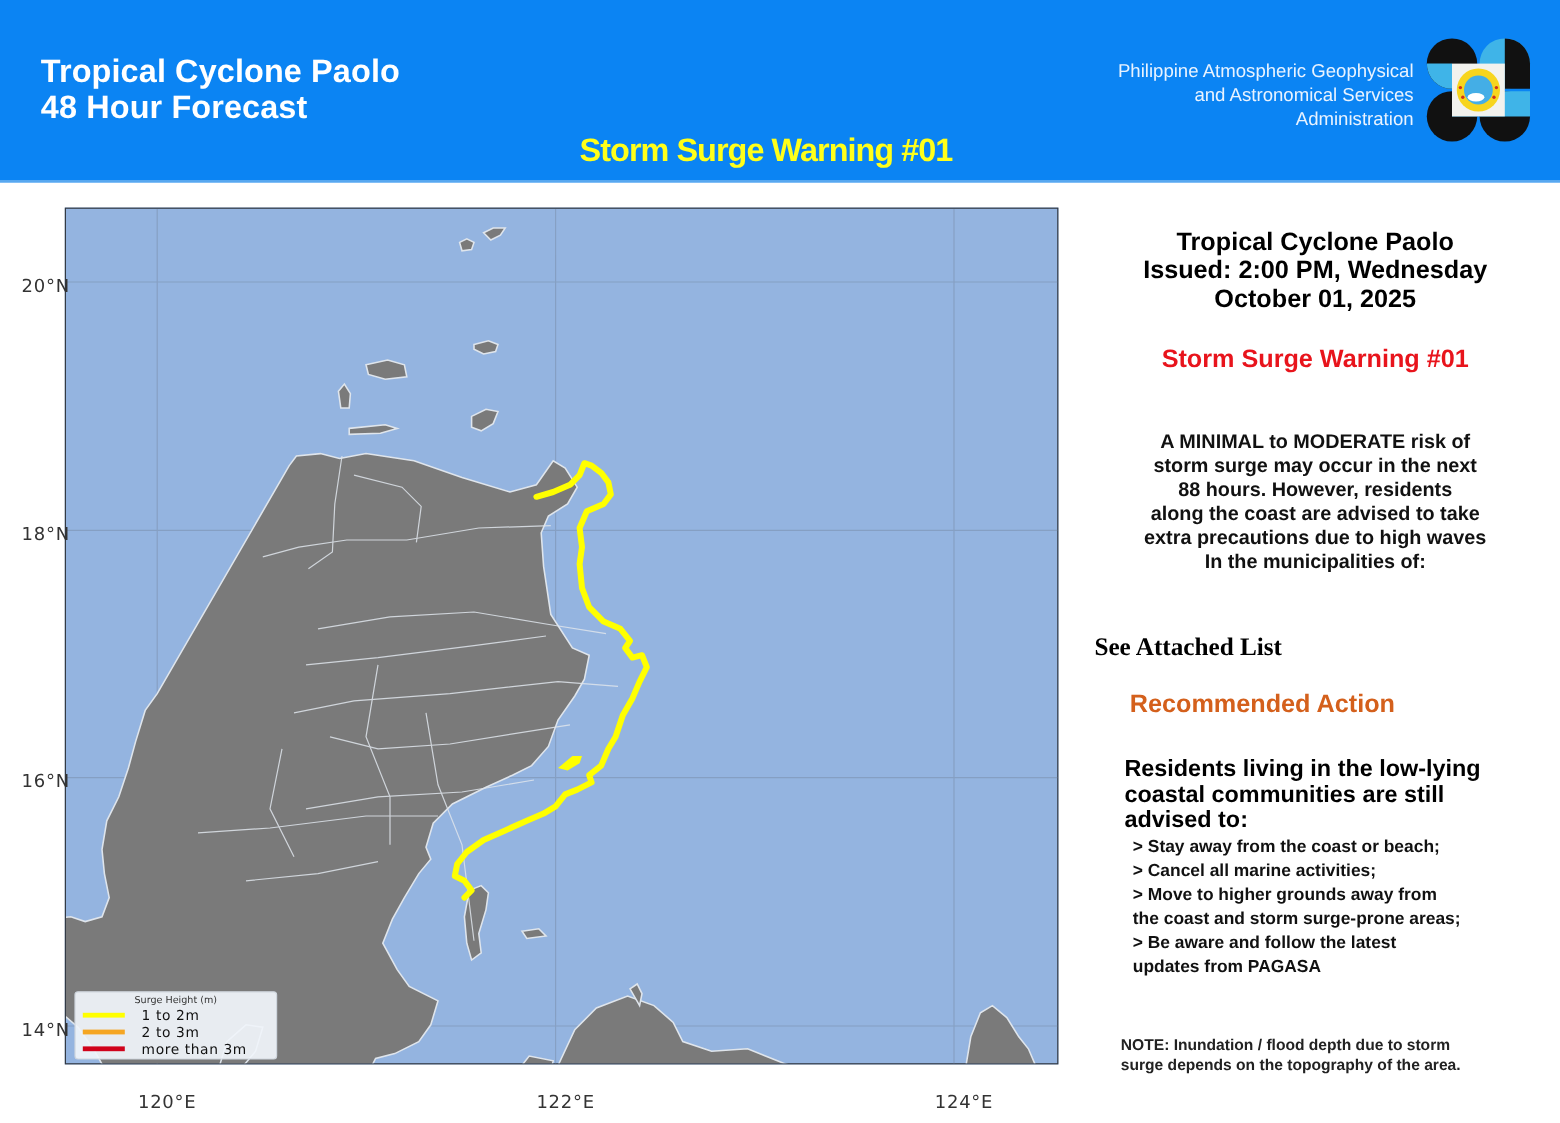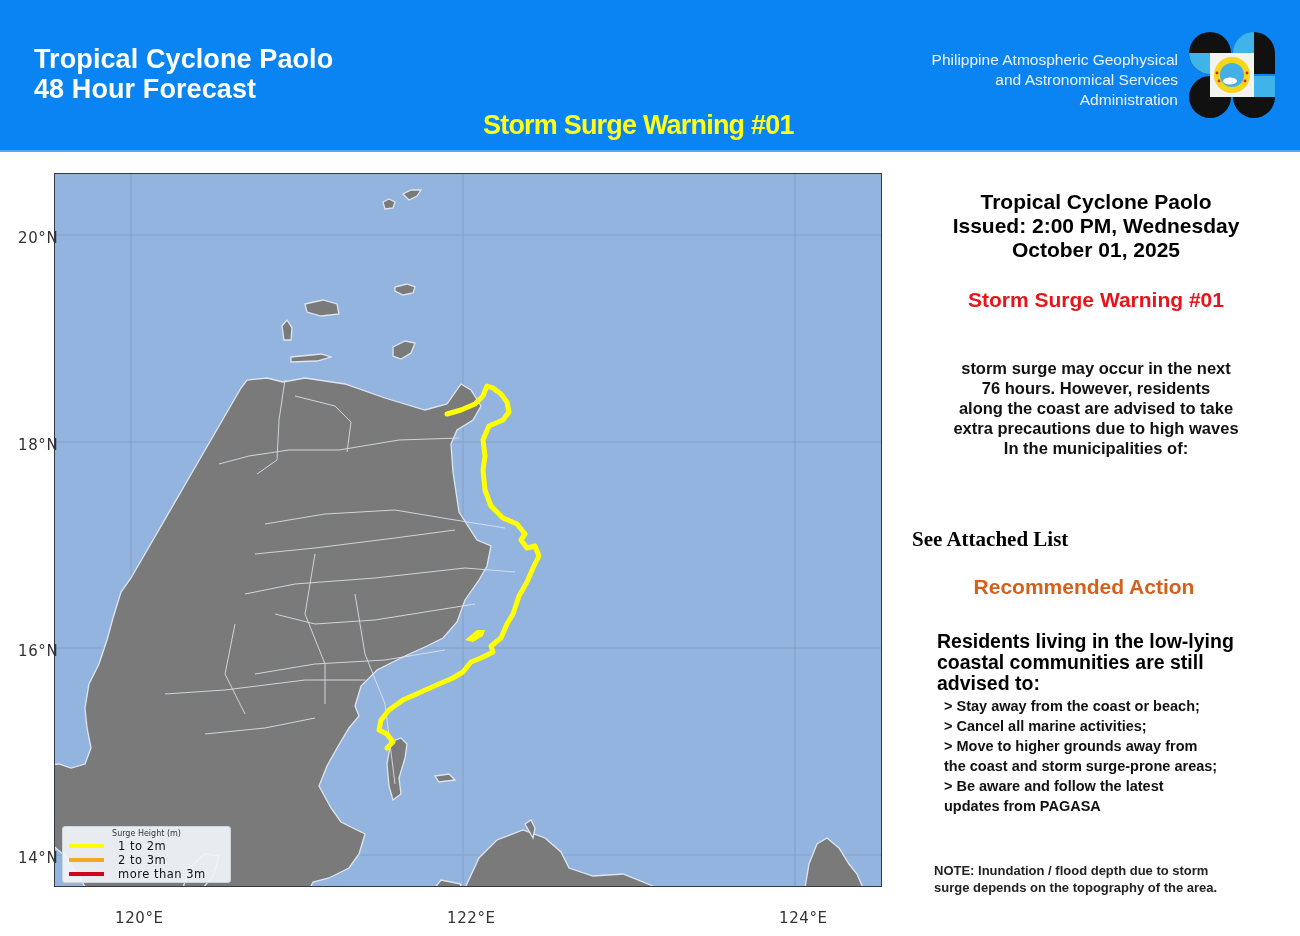--- a/index.html
+++ b/index.html
@@ -68,21 +68,21 @@
   .info-risk {
     position: absolute; left: 912px; top: 358px; width: 368px; text-align: center;
     font-weight: bold; font-size: 16.5px; line-height: 20px; color: #111;
   }
   .info-risk div { white-space: nowrap; }
   .info-list {
     position: absolute; left: 912px; top: 527px; width: 368px; text-align: left;
     font-weight: bold; font-size: 21px; white-space: nowrap; font-family: Liberation Serif, serif;
   }
   .info-action {
-    position: absolute; left: 900px; top: 575px; width: 368px; text-align: center;
+    position: absolute; left: 868px; top: 575px; width: 368px; text-align: center;
     font-weight: bold; font-size: 21px; color: #d4601c; white-space: nowrap;
   }
   .info-residents {
     position: absolute; left: 937px; top: 631px;
     font-weight: bold; font-size: 19.5px; line-height: 21px; color: #000;
   }
   .info-residents div { white-space: nowrap; }
   .info-steps {
     position: absolute; left: 944px; top: 696px;
     font-weight: bold; font-size: 14.5px; line-height: 20px; color: #111;
@@ -212,22 +212,23 @@
 <div class="info">
   <div class="info-title">
     <div>Tropical Cyclone Paolo</div>
     <div>Issued: 2:00 PM, Wednesday</div>
     <div>October 01, 2025</div>
   </div>
 </div>
 <div class="info-warning">Storm Surge Warning #01</div>
 
 <div class="info-risk">
+  <div>A MINIMAL to MODERATE risk of</div>
   <div>storm surge may occur in the next</div>
-  <div>76 hours. However, residents</div>
+  <div>88 hours. However, residents</div>
   <div>along the coast are advised to take</div>
   <div>extra precautions due to high waves</div>
   <div>In the municipalities of:</div>
 </div>
 
 <div class="info-list">See Attached List</div>
 <div class="info-action">Recommended Action</div>
 
 <div class="info-residents">
   <div>Residents living in the low-lying</div>

